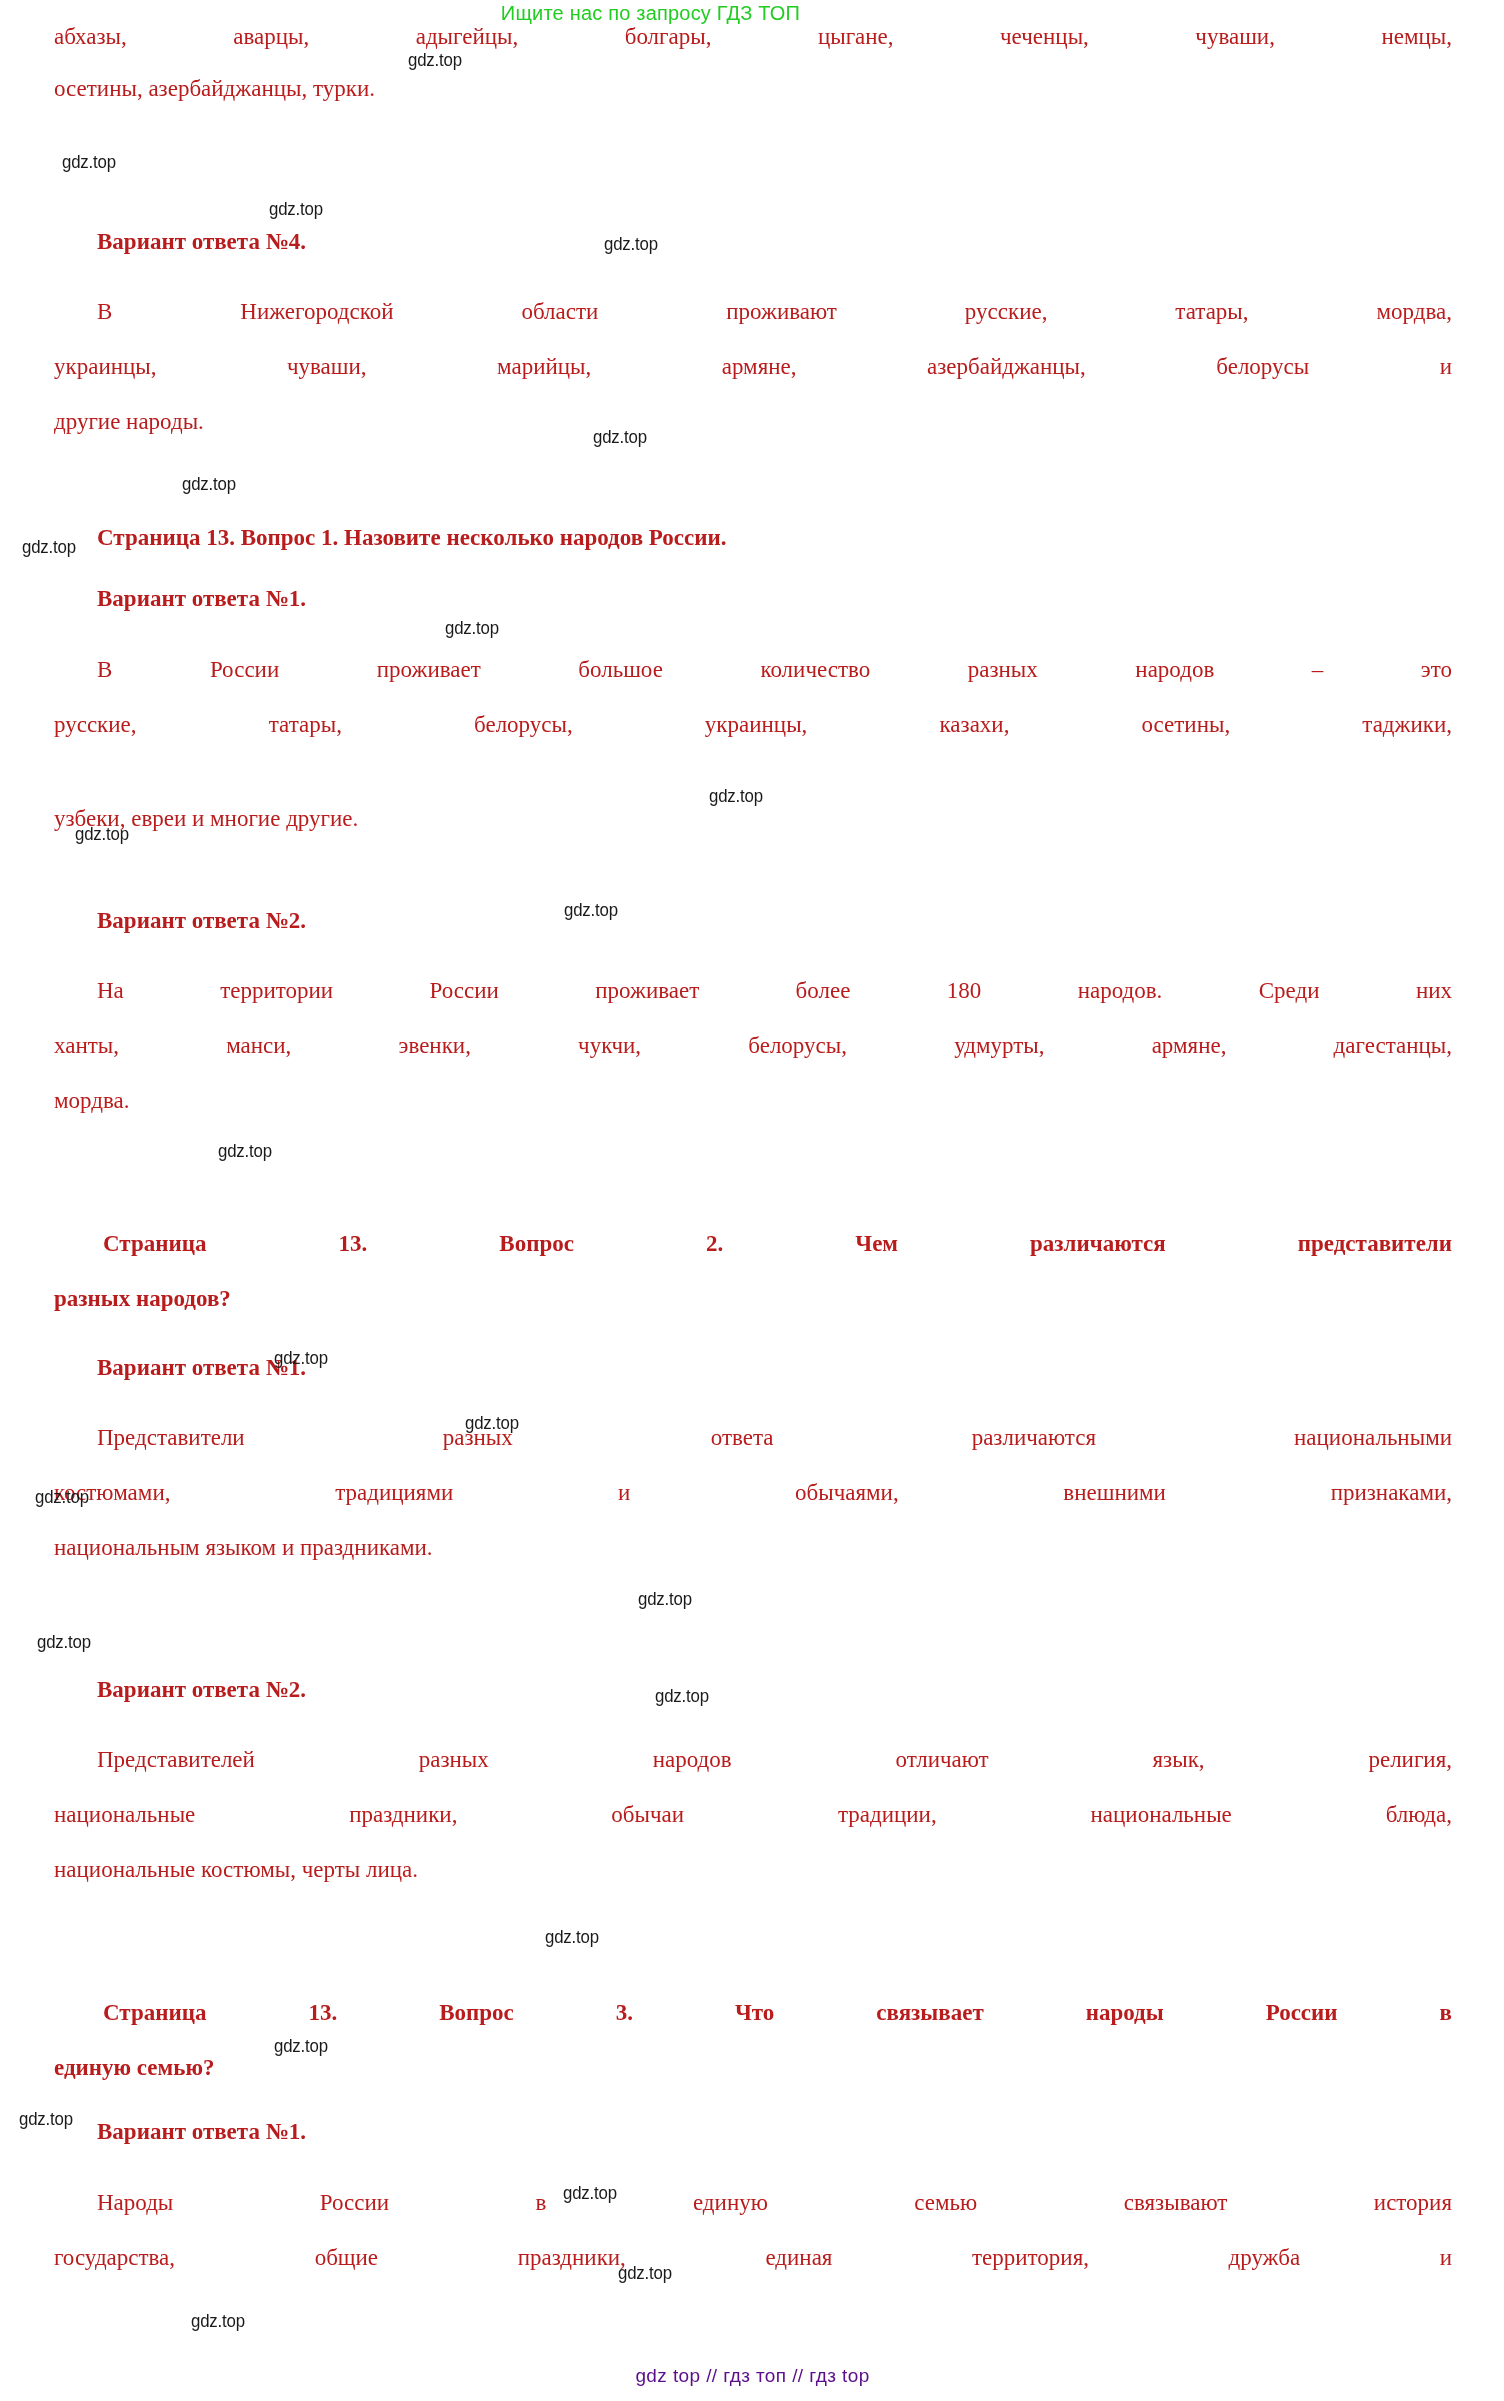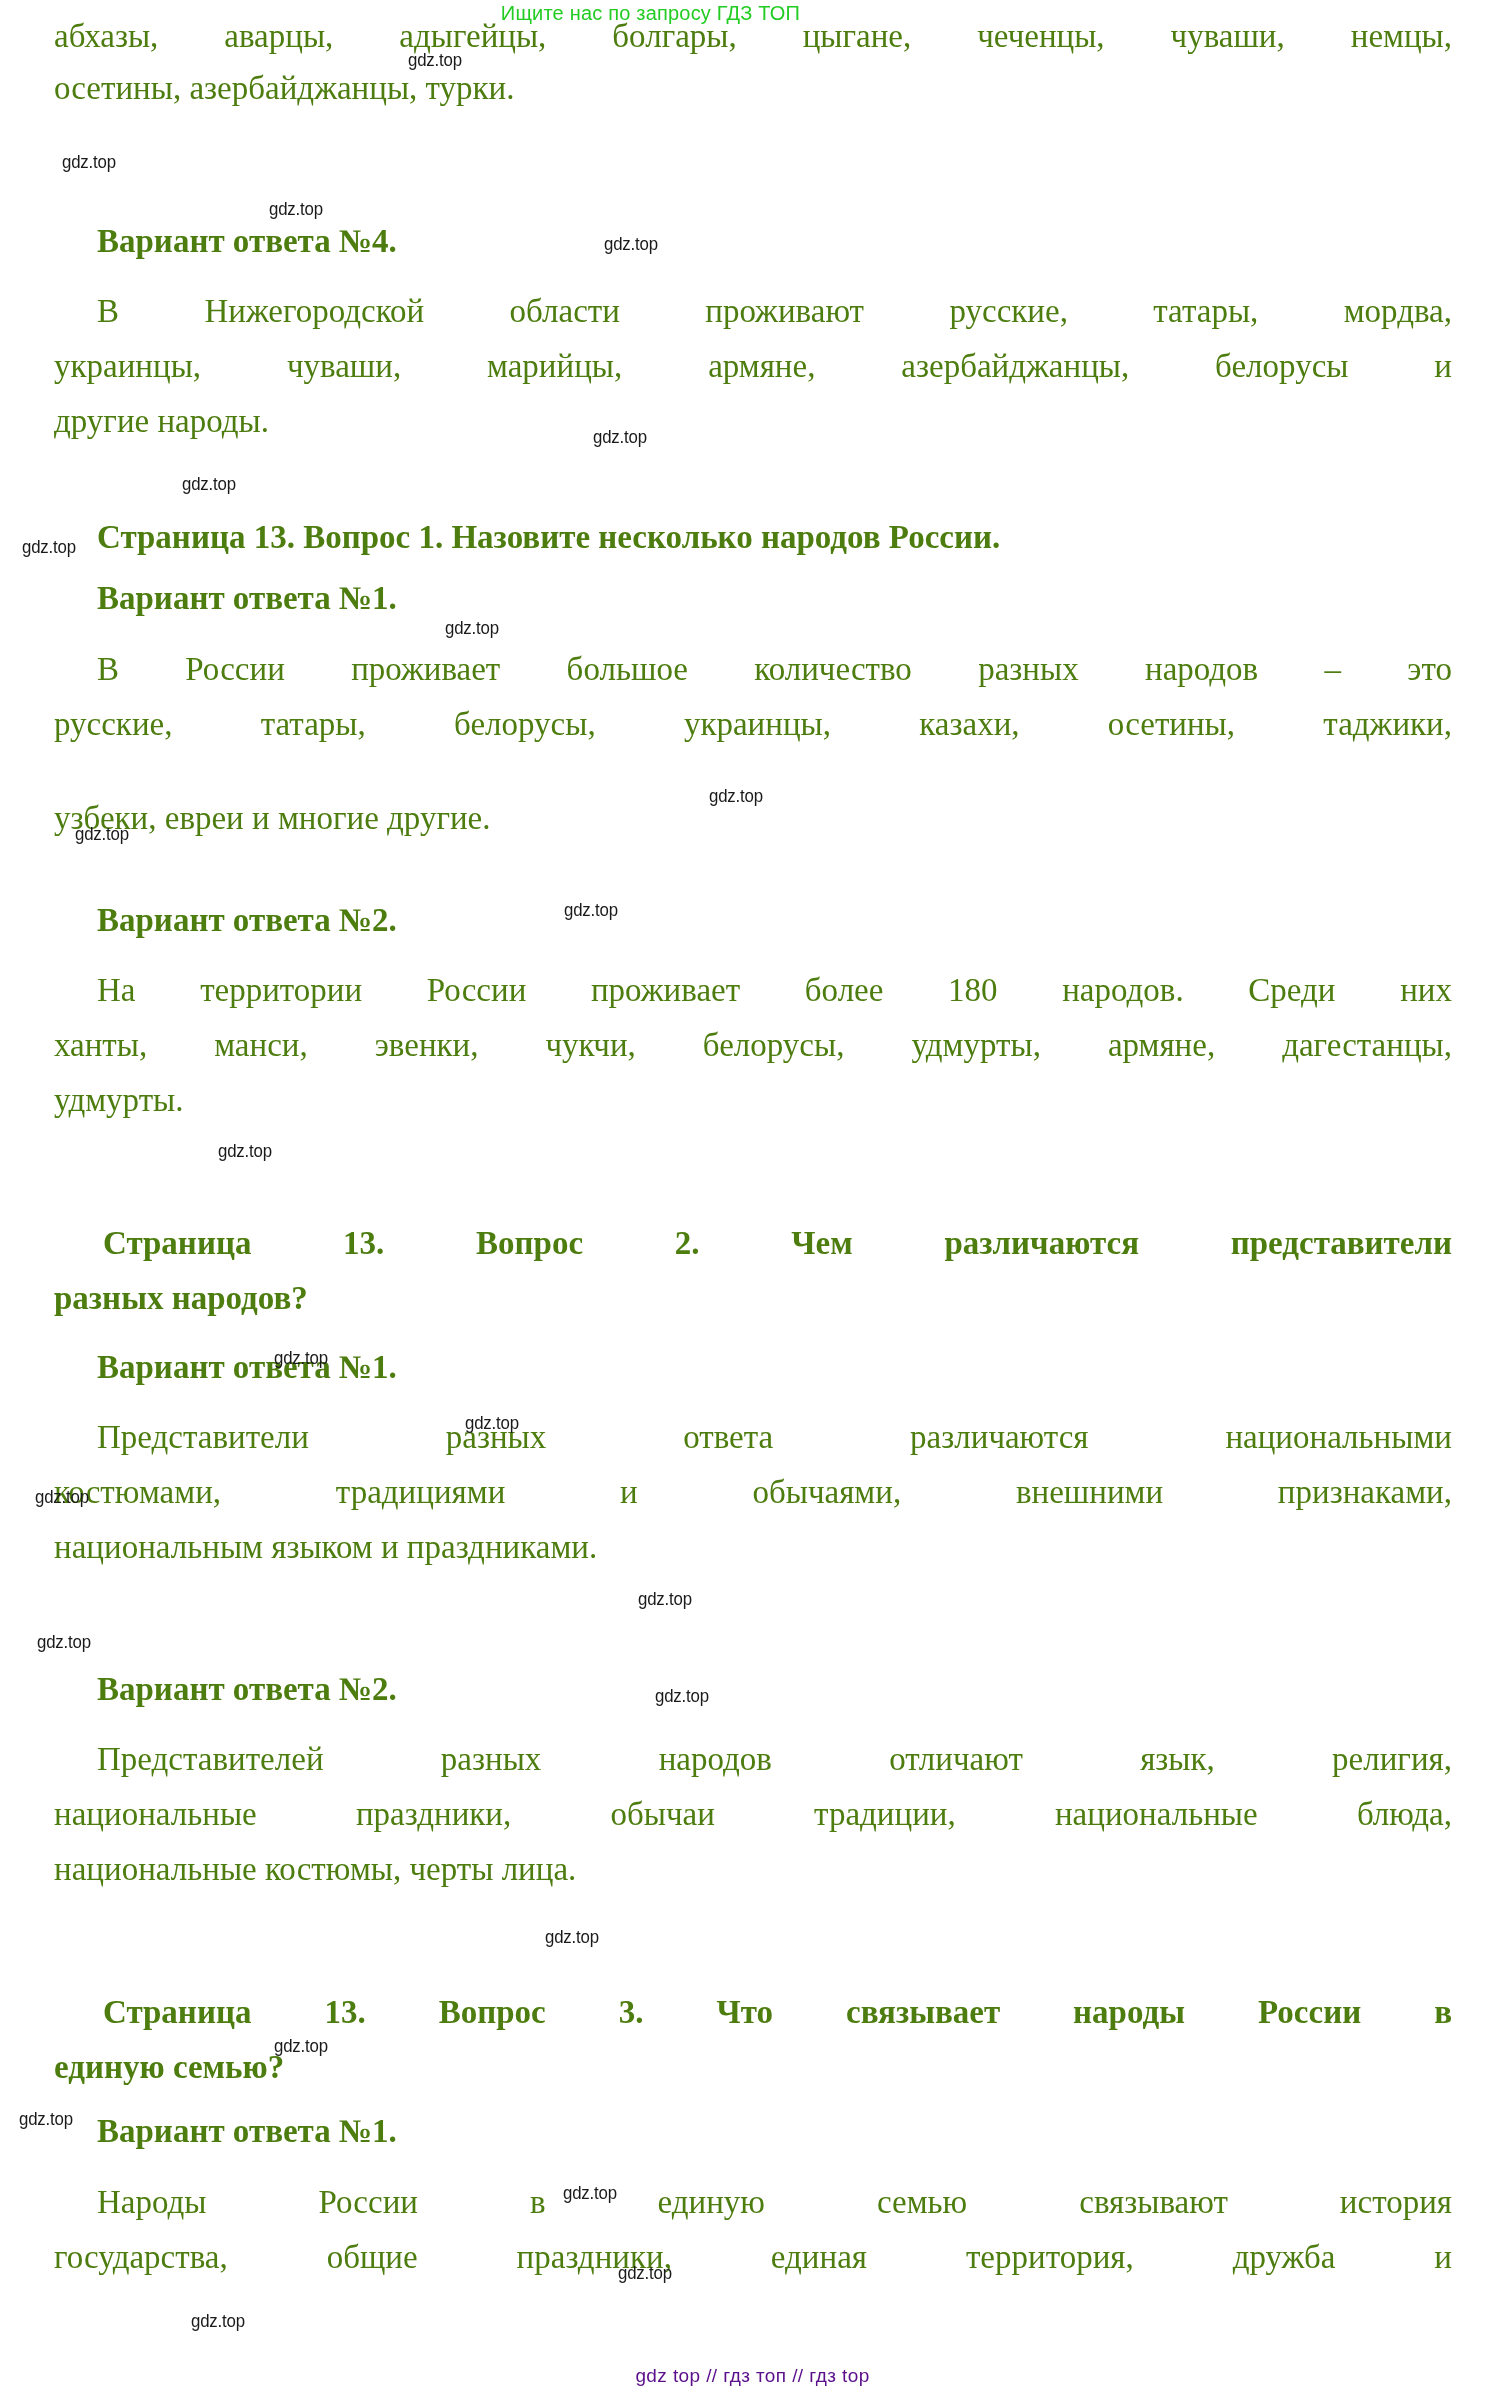--- a/index.html
+++ b/index.html
@@ -26,24 +26,24 @@
 
   
   .page{
     position:absolute;
     left:54px; top:0; width:1398px; height:2401px;
   }
 
   .ln{
     position:absolute;
     left:0; width:1398px;
-    font-size:33px;
+    font-size:23px;
     line-height:37px;
     white-space:nowrap;
-    color:#4d7c0f;
+    color:#b91c1c;
   }
   .ln.just{
     white-space:normal;
     text-align:justify;
     text-align-last:justify;
     word-spacing:0;
   }
   .ln.bold{ font-weight:700; }
 
   
@@ -99,21 +99,21 @@
   <div class="ln bold pi" style="top:580px;">Вариант ответа №1.</div>
 
   <div class="ln just pi" style="top:651px;">В России проживает большое количество разных народов – это</div>
   <div class="ln just" style="top:706px;">русские, татары, белорусы, украинцы, казахи, осетины, таджики,</div>
   <div class="ln" style="top:800px;">узбеки, евреи и многие другие.</div>
 
   <div class="ln bold pi" style="top:902px;">Вариант ответа №2.</div>
 
   <div class="ln just pi" style="top:972px;">На территории России проживает более 180 народов. Среди них</div>
   <div class="ln just" style="top:1027px;">ханты, манси, эвенки, чукчи, белорусы, удмурты, армяне, дагестанцы,</div>
-  <div class="ln" style="top:1082px;">удмурты.</div>
+  <div class="ln" style="top:1082px;">мордва.</div>
 
   <div class="ln bold just pi2" style="top:1225px;">Страница 13. Вопрос 2. Чем различаются представители</div>
   <div class="ln bold" style="top:1280px;">разных народов?</div>
   <div class="ln bold pi" style="top:1349px;">Вариант ответа №1.</div>
 
   <div class="ln just pi" style="top:1419px;">Представители разных ответа различаются национальными</div>
   <div class="ln just" style="top:1474px;">костюмами, традициями и обычаями, внешними признаками,</div>
   <div class="ln" style="top:1529px;">национальным языком и праздниками.</div>
 
   <div class="ln bold pi" style="top:1671px;">Вариант ответа №2.</div>

